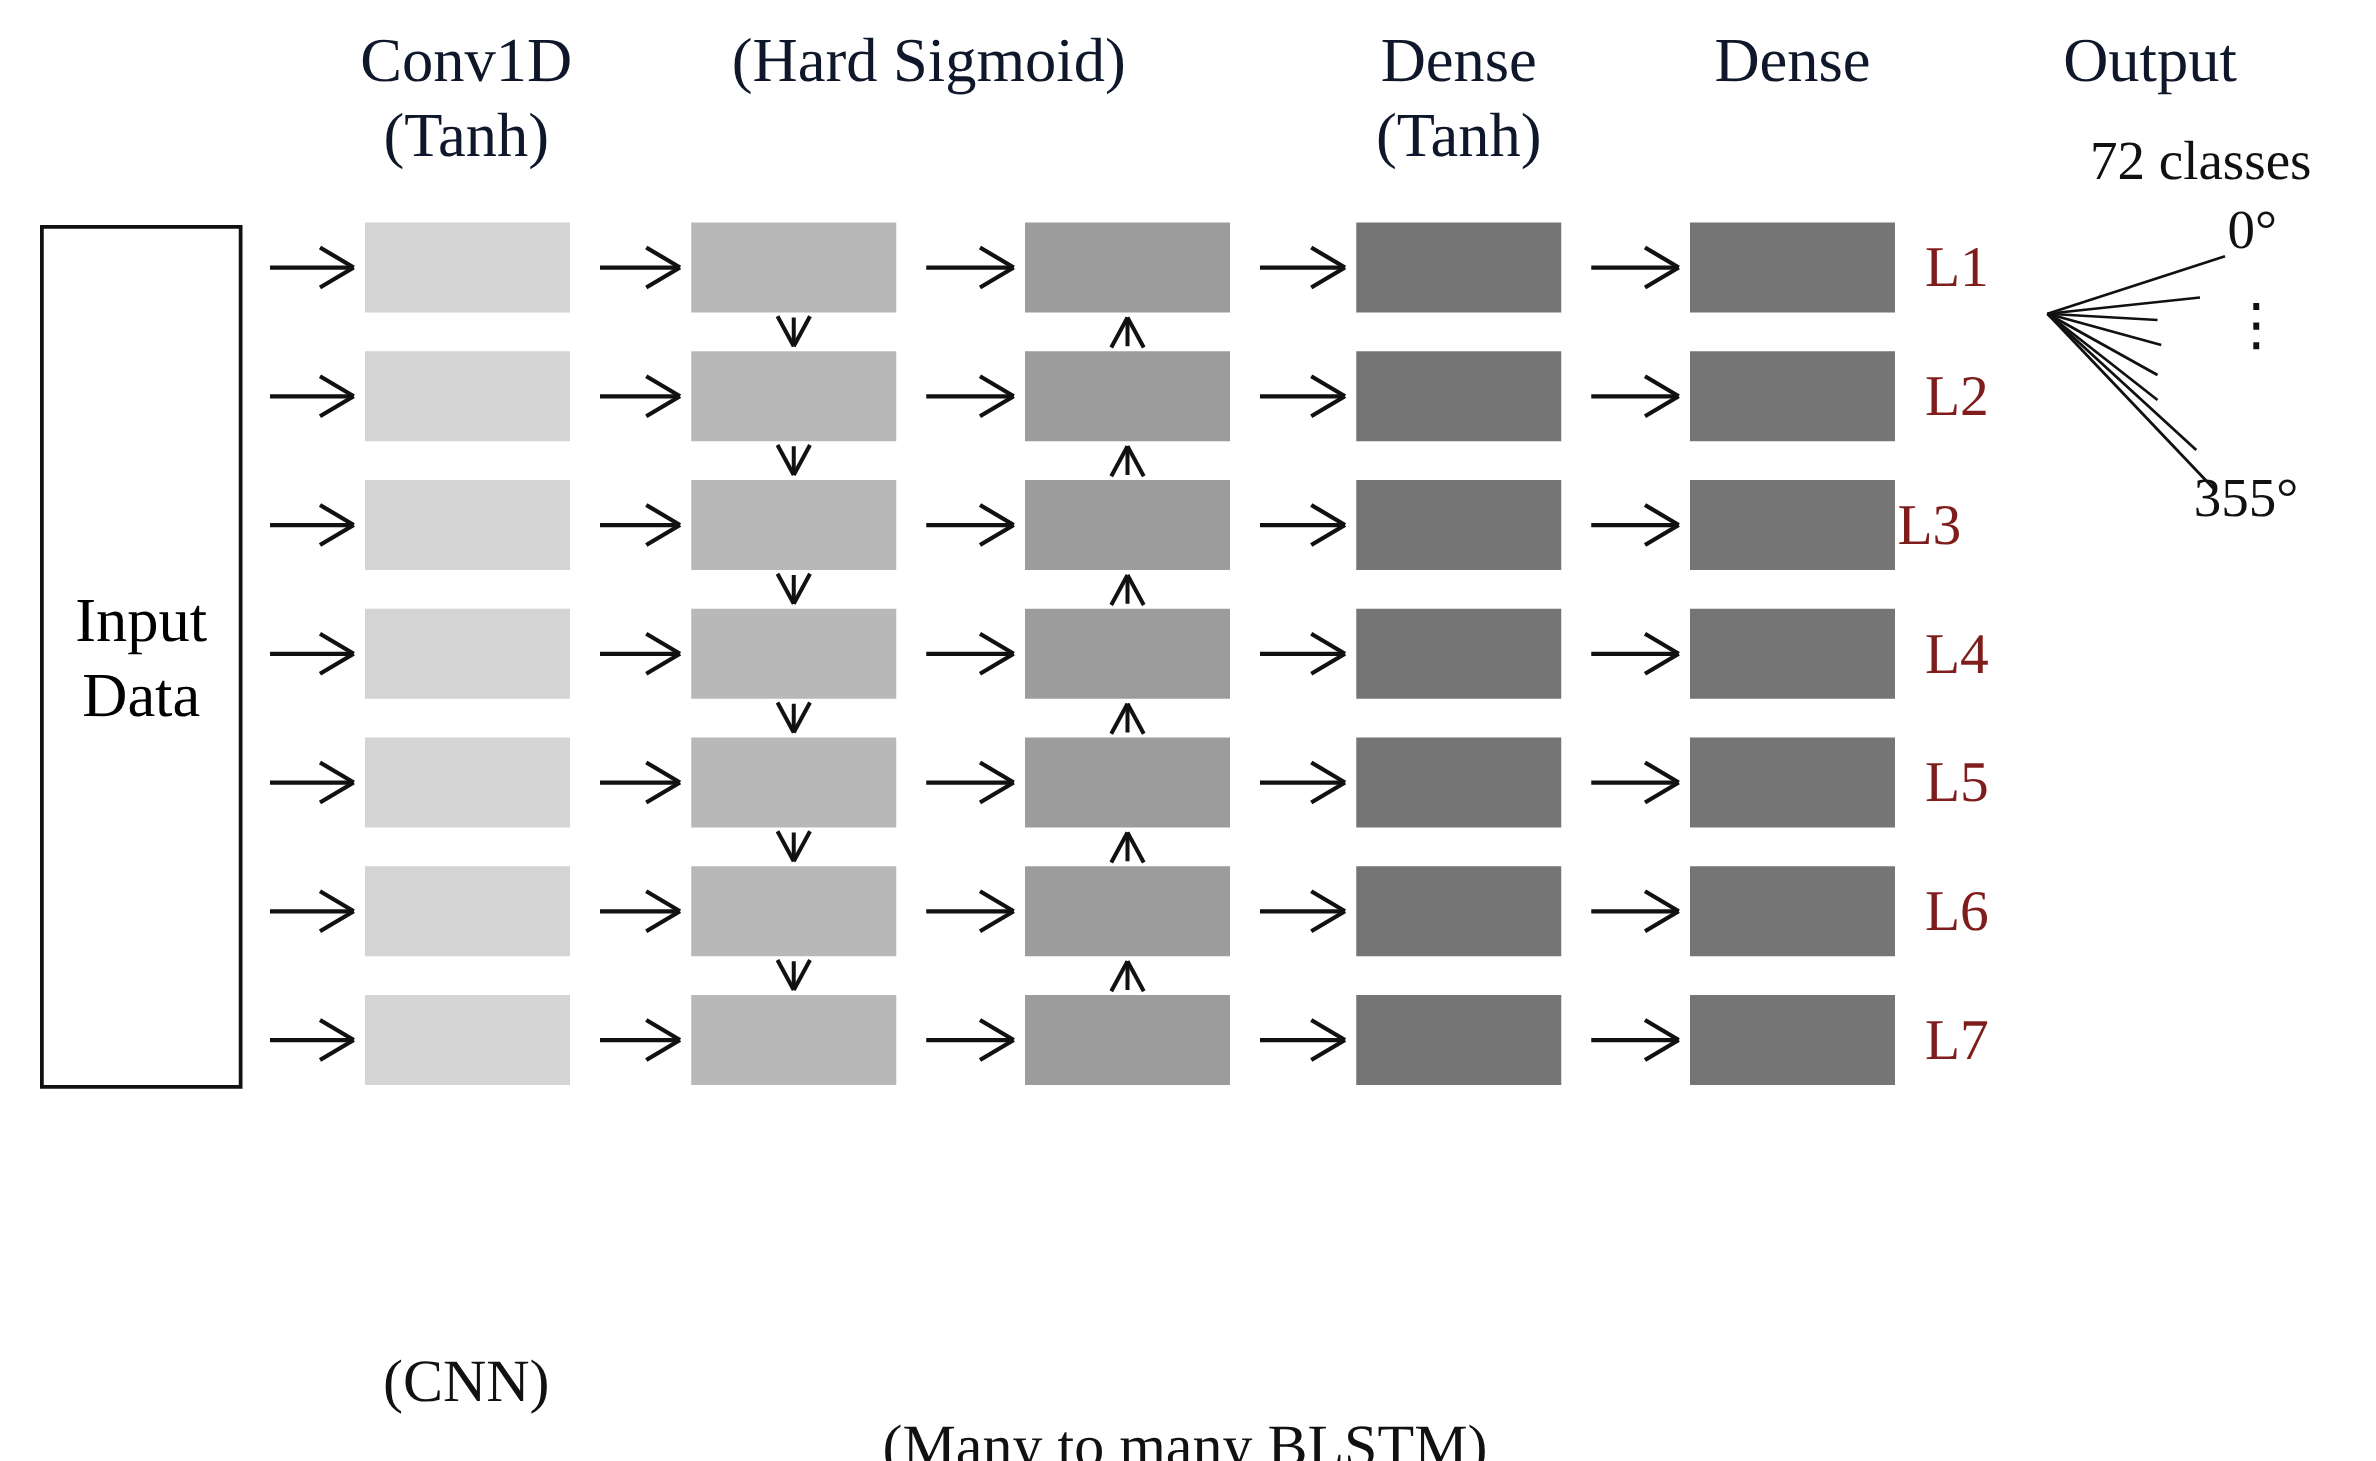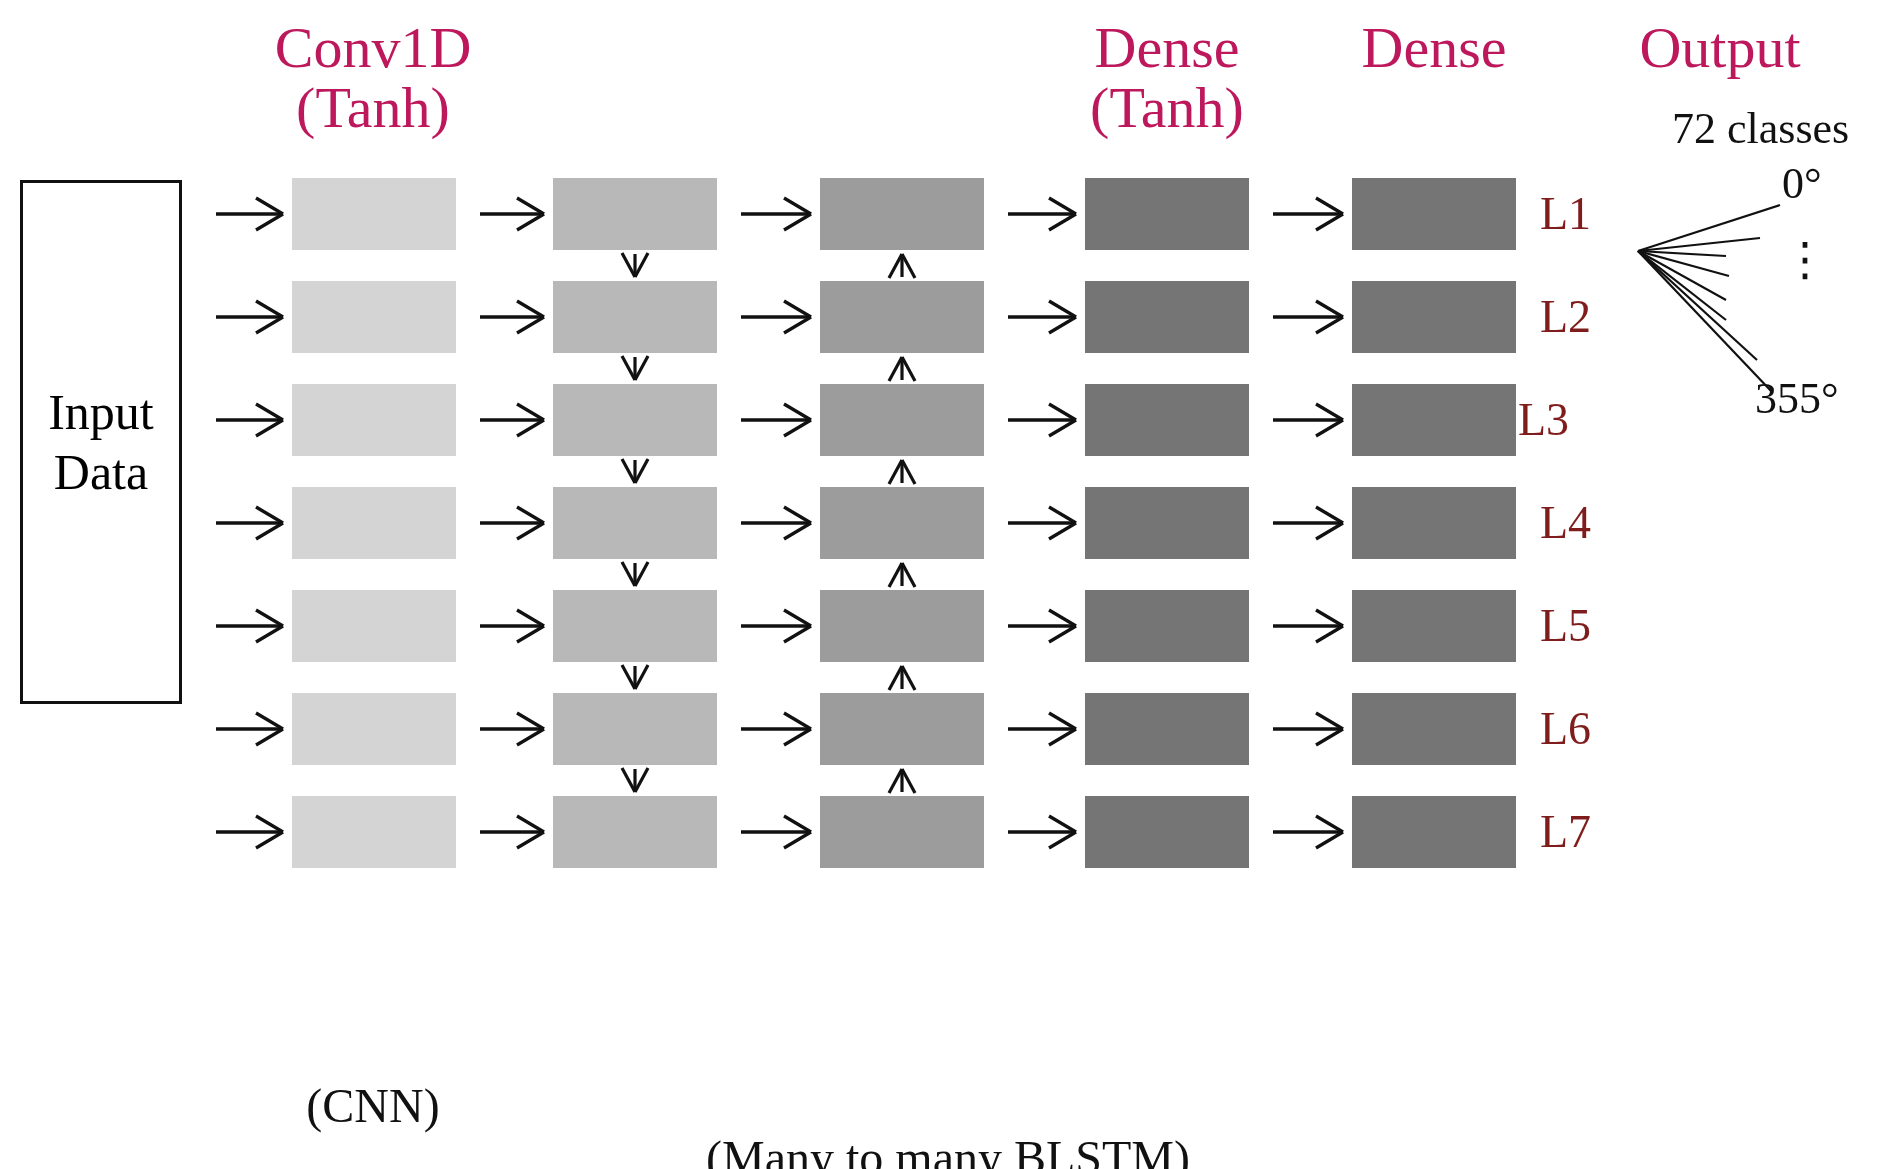--- a/index.html
+++ b/index.html
@@ -14,24 +14,24 @@
     background: #ffffff;
     font-family: "Liberation Serif", "DejaVu Serif", serif;
     color: #000000;
     overflow: hidden;
   }
 
   
   .hdr {
     position: absolute;
     text-align: center;
-    font-size: 58px;
+    font-size: 50px;
     line-height: 60px;
     white-space: nowrap;
-    color: #be185d;
+    color: #0f172a;
   }
   .hdr .l2 { display: block; }
 
   .caption {
     position: absolute;
     text-align: center;
     font-size: 48px;
     line-height: 56px;
     white-space: nowrap;
     color: #111;
@@ -97,36 +97,37 @@
 <body>
 
 <div id="canvas">
 
   <div class="hdr" style="left:213px; top:18px; width:320px;">
     <span>Conv1D</span>
     <span class="l2">(Tanh)</span>
   </div>
 
   <div class="hdr" style="left:513px; top:18px; width:460px;">
+    <span class="l2">(Hard Sigmoid)</span>
   </div>
 
   <div class="hdr" style="left:1007px; top:18px; width:320px;">
     <span>Dense</span>
     <span class="l2">(Tanh)</span>
   </div>
 
   <div class="hdr" style="left:1284px; top:18px; width:300px;">
     <span>Dense</span>
   </div>
 
   <div class="hdr" style="left:1570px; top:18px; width:300px;">
     <span>Output</span>
   </div>
 
-  <div class="inputbox" style="left:20px; top:180px; width:162px; height:524px;">
+  <div class="inputbox" style="left:32px; top:180px; width:162px; height:691px;">
     <div class="txt">
       <span>Input</span><br>
       <span>Data</span>
     </div>
   </div>
 
   <div id="cells">
       <div class="cell" style="left: 292px; top: 178px; width: 164px; height: 72px; background: rgb(212, 212, 212);"></div>
       <div class="cell" style="left: 292px; top: 281px; width: 164px; height: 72px; background: rgb(212, 212, 212);"></div>
       <div class="cell" style="left: 292px; top: 384px; width: 164px; height: 72px; background: rgb(212, 212, 212);"></div>

